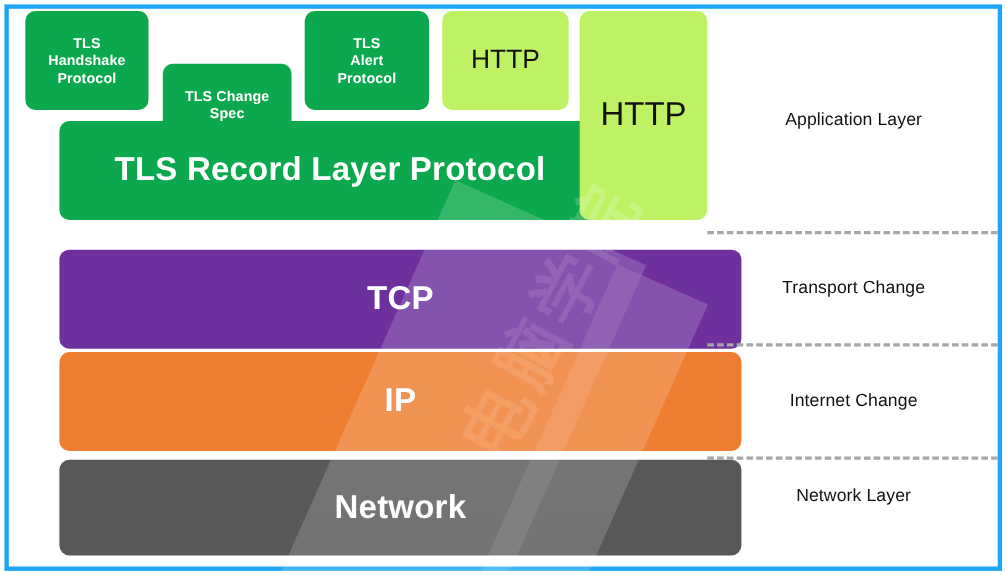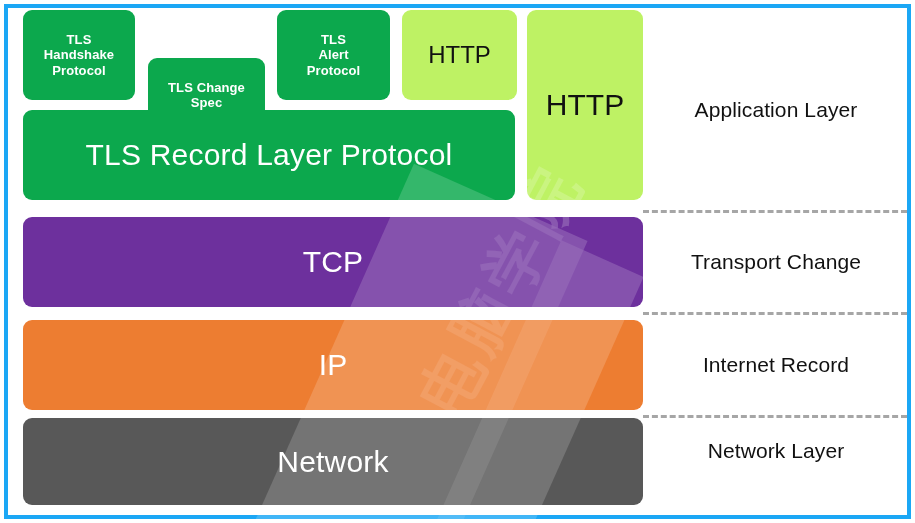--- a/index.html
+++ b/index.html
@@ -57,42 +57,43 @@
   
   .proto-small {
     font-size: 13px;
     font-weight: bold;
     letter-spacing: .1px;
   }
 
   
   .bar-label {
     font-size: 30px;
-    font-weight: normal;
+    font-weight: bold;
     letter-spacing: .2px;
+    margin-left: 31px;
   }
 
   .http-small-label {
     font-size: 24px;
     font-weight: normal;
   }
   .http-tall-label {
     font-size: 30px;
     font-weight: normal;
   }
 
   
   .layer-name {
     position: absolute;
     display: flex;
     align-items: center;
     justify-content: center;
     text-align: center;
     color: #111111;
-    font-size: 21px;
+    font-size: 16px;
     font-weight: normal;
     letter-spacing: .1px;
     user-select: none;
   }
 
   
   .divider {
     position: absolute;
     height: 0;
     border-top: 3px dashed #A6A6A6;
@@ -137,38 +138,38 @@
   <div class="block green proto-small" style="left:277px; top:10px; width:113px; height:90px;">TLS
 Alert
 Protocol</div>
 
   <div class="block blue http-small-label" style="left:402px; top:10px; width:115px; height:90px;">HTTP</div>
 
   <div class="block green bar-label" style="left:23px; top:110px; width:492px; height:90px;">TLS Record Layer Protocol</div>
 
   <div class="block blue http-tall-label" style="left:527px; top:10px; width:116px; height:190px;">HTTP</div>
 
-  <div class="block purple bar-label" style="left:23px; top:217px; width:620px; height:90px;">TCP</div>
+  <div class="block purple bar-label" style="left:23px; top:227px; width:620px; height:90px;">TCP</div>
 
   <div class="block orange bar-label" style="left:23px; top:320px; width:620px; height:90px;">IP</div>
 
   <div class="block grey bar-label" style="left:23px; top:418px; width:620px; height:87px;">Network</div>
 
   <div class="watermark" style="left:0; top:0; width:915px; height:523px;">
     <div class="wm-band" style="left:300px; top:180px; width:190px; height:520px; transform:rotate(24deg);"></div>
     <div class="wm-band" style="left:470px; top:240px; width:90px; height:430px; transform:rotate(24deg);"></div>
     <div class="wm-glyphs" style="left:400px; top:390px; transform:rotate(-62deg);">电脑学院</div>
   </div>
 
   <div class="layer-name" style="left:645px; top:10px; width:262px; height:200px;">Application Layer</div>
 
   <div class="divider" style="left:643px; top:210px; width:264px;"></div>
 
   <div class="layer-name" style="left:645px; top:212px; width:262px; height:100px;">Transport Change</div>
 
   <div class="divider" style="left:643px; top:312px; width:264px;"></div>
 
-  <div class="layer-name" style="left:645px; top:314px; width:262px; height:101px;">Internet Record</div>
+  <div class="layer-name" style="left:645px; top:314px; width:262px; height:101px;">Internet Change</div>
 
   <div class="divider" style="left:643px; top:415px; width:264px;"></div>
 
   <div class="layer-name" style="left:645px; top:405px; width:262px; height:92px;">Network Layer</div>
 </div>
 
 </body></html>

